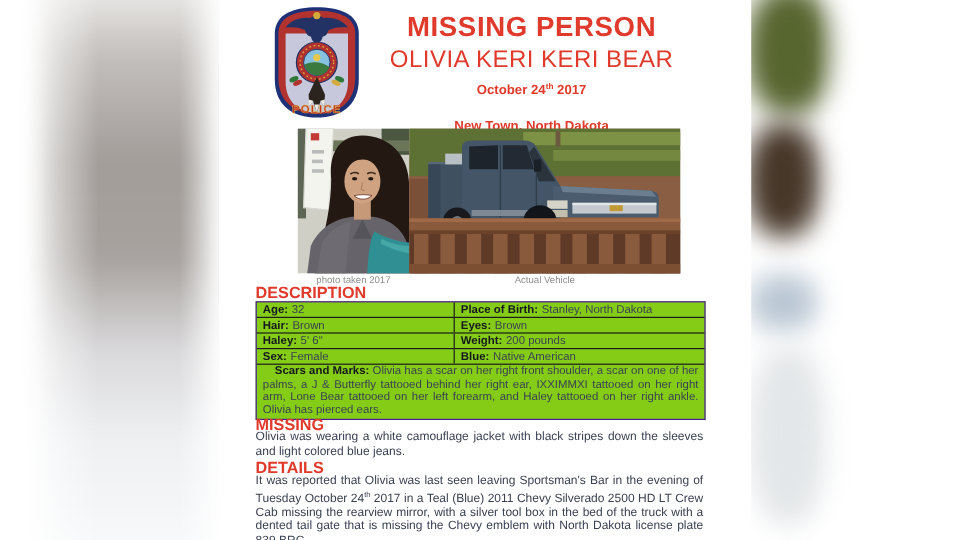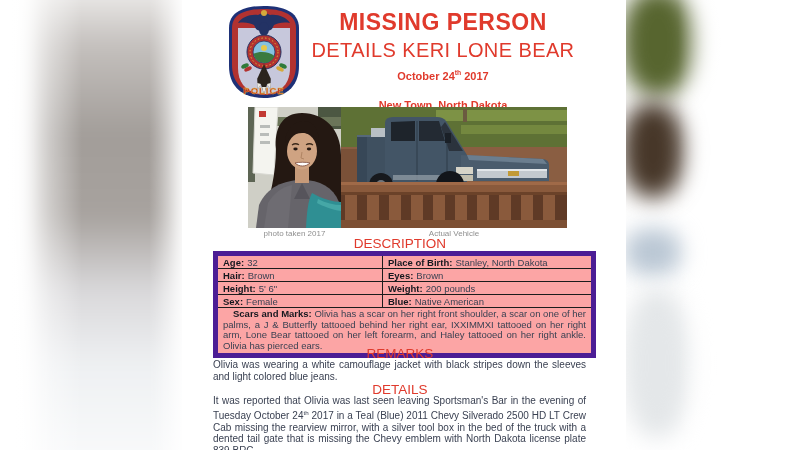--- a/index.html
+++ b/index.html
@@ -45,28 +45,28 @@
   .sup { vertical-align:super; font-size:62%; }
   
   #photo-left  { position:absolute; left:248px; top:107px; width:93px;  height:121px; }
   #photo-right { position:absolute; left:341px; top:107px; width:226px; height:121px; }
   .caption { position:absolute; top:229px; font-size:8px; color:#8f8f8f; text-align:center; }
   #cap-left  { left:248px; width:93px; }
   #cap-right { left:341px; width:226px; }
   
   :root { --red:#e03a2c; --body:#3a4152; --label:#15181f; }
   .sec-head {
-    position:absolute; left:213px; width:374px; text-align:center;
-    color:var(--red); font-weight:400; font-size:13.5px;
+    position:absolute; left:213px; width:374px; 
+    color:var(--red); font-weight:700; font-size:13.5px;
   }
   #desc-head    { top:236px; }
   #remarks-head { top:346px; }
   #details-head { top:382px; }
   
-  #desc-table { position:absolute; left:213px; top:251px; width:373px; border:5px solid #4c1d95; background:#fca5a5; }
+  #desc-table { position:absolute; left:213px; top:251px; width:373px; border:1px solid #4c1d95; background:#84cc16; }
   .trow { display:flex; border-bottom:1px solid #1c1c1c; height:12px; align-items:center; }
   .tcell { font-size:9.5px; color:var(--body); white-space:nowrap; overflow:hidden; }
   .tcell b { color:var(--label); font-weight:700; margin-right:3px; }
   .tcell.left  { width:159px; border-right:1px solid #1c1c1c; padding-left:5px; height:100%; display:flex; align-items:center; }
   .tcell.right { flex:1; padding-left:5px; }
   #scars-row { padding:1px 5px 2px 5px; font-size:9.5px; line-height:10.6px; color:var(--body); text-align:justify; }
   #scars-row b { color:var(--label);margin-left:10px; }
   
   .para {
     position:absolute; left:213px; width:373px;
@@ -128,21 +128,21 @@
             <path d="M38,61 L41.5,79 L38,90 L34.5,79 Z"></path>
             <path d="M36,83 L40,83 L38,90 Z" fill="#eceae2"></path>
           </g>
       </g>
       <text x="38" y="90" text-anchor="middle" font-size="9.5" font-weight="bold" letter-spacing="1" fill="#c13129" stroke="#e5c23d" stroke-width="0.35">POLICE</text>
     </svg>
   </div>
 
   <div id="header-text">
     <div class="h-title">MISSING PERSON</div>
-    <div class="h-name">DETAILS KERI LONE BEAR</div>
+    <div class="h-name">OLIVIA KERI KERI BEAR</div>
     <div class="h-date">
       <span>October 24</span><span class="sup">th</span><span> 2017</span>
     </div>
     <div class="h-loc">New Town, North Dakota</div>
   </div>
 
   <div id="photo-left">
     <svg width="93" height="121" viewBox="0 0 93 121">
       <rect width="93" height="121" fill="#cfcfc6"></rect>
       <rect x="70" y="0" width="23" height="22" fill="#4c5742"></rect>
@@ -246,38 +246,38 @@
     </div>
     <div class="trow">
       <div class="tcell left">
           <b>Hair:</b>
           <span>Brown</span>
         </div>
       <div class="tcell right"><b>Eyes:</b><span>Brown</span></div>
     </div>
     <div class="trow">
       <div class="tcell left">
-          <b>Height:</b>
+          <b>Haley:</b>
           <span>5' 6"</span>
         </div>
       <div class="tcell right"><b>Weight:</b><span>200 pounds</span></div>
     </div>
     <div class="trow">
       <div class="tcell left">
           <b>Sex:</b>
           <span>Female</span>
         </div>
       <div class="tcell right"><b>Blue:</b><span>Native American</span></div>
     </div>
     <div id="scars-row">
       <b>Scars and Marks:</b><span> Olivia has a scar on her right front shoulder, a scar on one of her palms, a J &amp; Butterfly tattooed behind her right ear, IXXIMMXI tattooed on her right arm, Lone Bear tattooed on her left forearm, and Haley tattooed on her right ankle. Olivia has pierced ears.</span>
     </div>
   </div>
 
-  <div class="sec-head" id="remarks-head">REMARKS</div>
+  <div class="sec-head" id="remarks-head">MISSING</div>
   <div class="para" id="remarks-text">Olivia was wearing a white camouflage jacket with black stripes down the sleeves and light colored blue jeans.</div>
 
   <div class="sec-head" id="details-head">DETAILS</div>
   <div class="para" id="details-text">
     <span>It was reported that Olivia was last seen leaving Sportsman's Bar in the evening of Tuesday October 24</span><span class="sup">th</span><span> 2017 in a Teal (Blue) 2011 Chevy Silverado 2500 HD LT Crew Cab missing the rearview mirror, with a silver tool box in the bed of the truck with a dented tail gate that is missing the Chevy emblem with North Dakota license plate 839 BRC.</span>
   </div>
 
 </div>
 
 </body></html>

